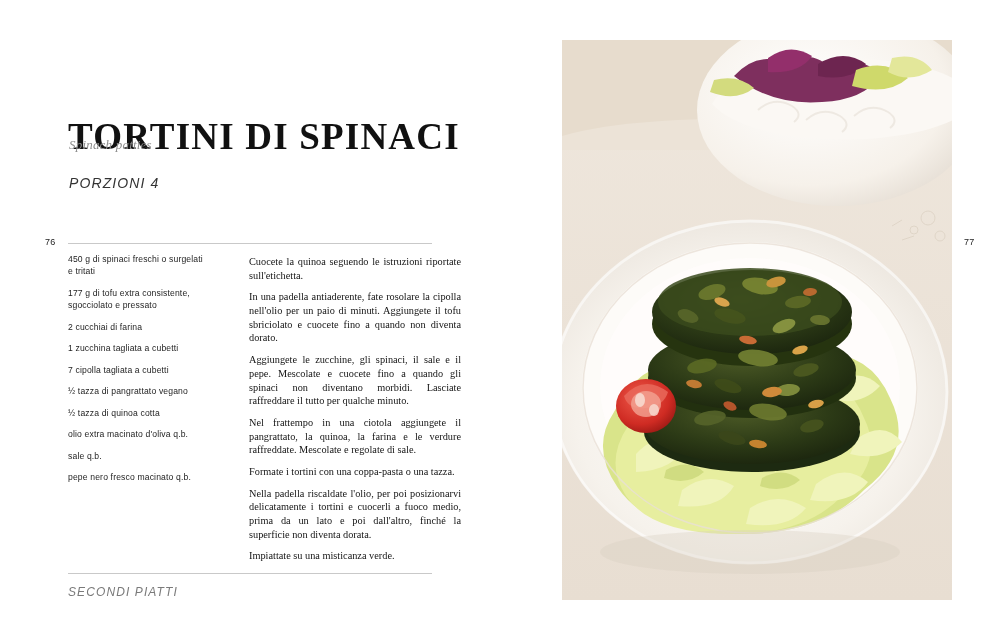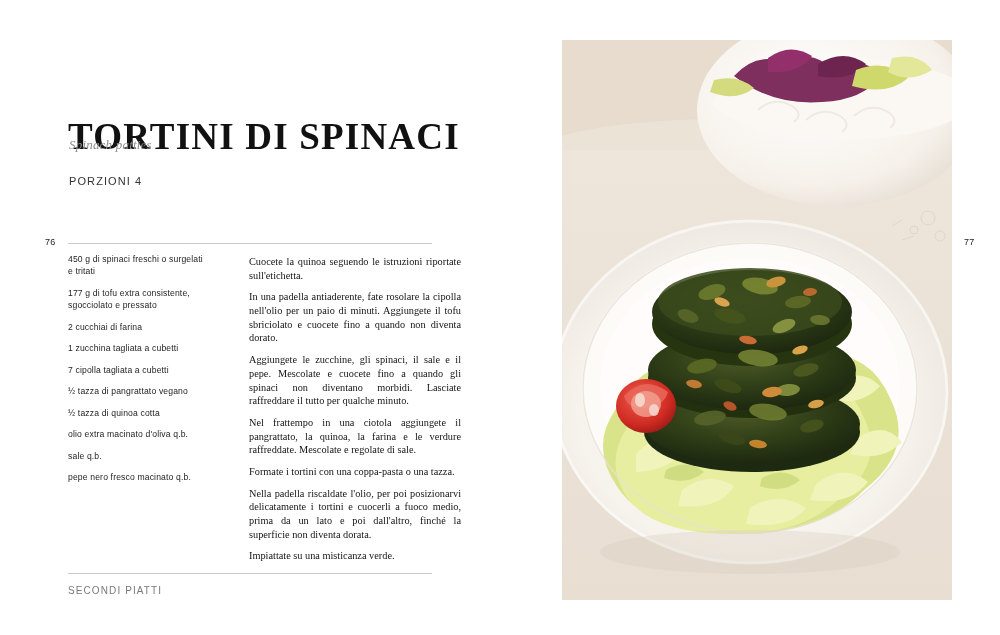--- a/index.html
+++ b/index.html
@@ -49,23 +49,24 @@
     font-family: "Liberation Serif", serif;
     font-style: italic;
     font-size: 13px;
     color: #8d8d8d;
     letter-spacing: 0.2px;
   }
 
   .servings {
     position: absolute;
     left: 69px; top: 175px;
-    font-size: 11px;
+    font-size: 14px;
     letter-spacing: 1.1px;
     color: #333;
+    font-style: italic;
   }
 
   .rule-ing {
     position: absolute;
     left: 68px; top: 243px;
     width: 364px; height: 1px;
     background: #c9c9c9;
   }
 
   .ingredients {
@@ -99,23 +100,24 @@
   .rule-footer {
     position: absolute;
     left: 68px; top: 573px;
     width: 364px; height: 1px;
     background: #c9c9c9;
   }
 
   .footer-section {
     position: absolute;
     left: 68px; top: 585px;
-    font-size: 10px;
+    font-size: 12px;
     letter-spacing: 1.1px;
     color: #7a7a7a;
+    font-style: italic;
   }
 
   
   .right-page {
     position: absolute;
     left: 521px; top: 0;
     width: 500px; height: 581px;
   }
 
   .folio-right {

